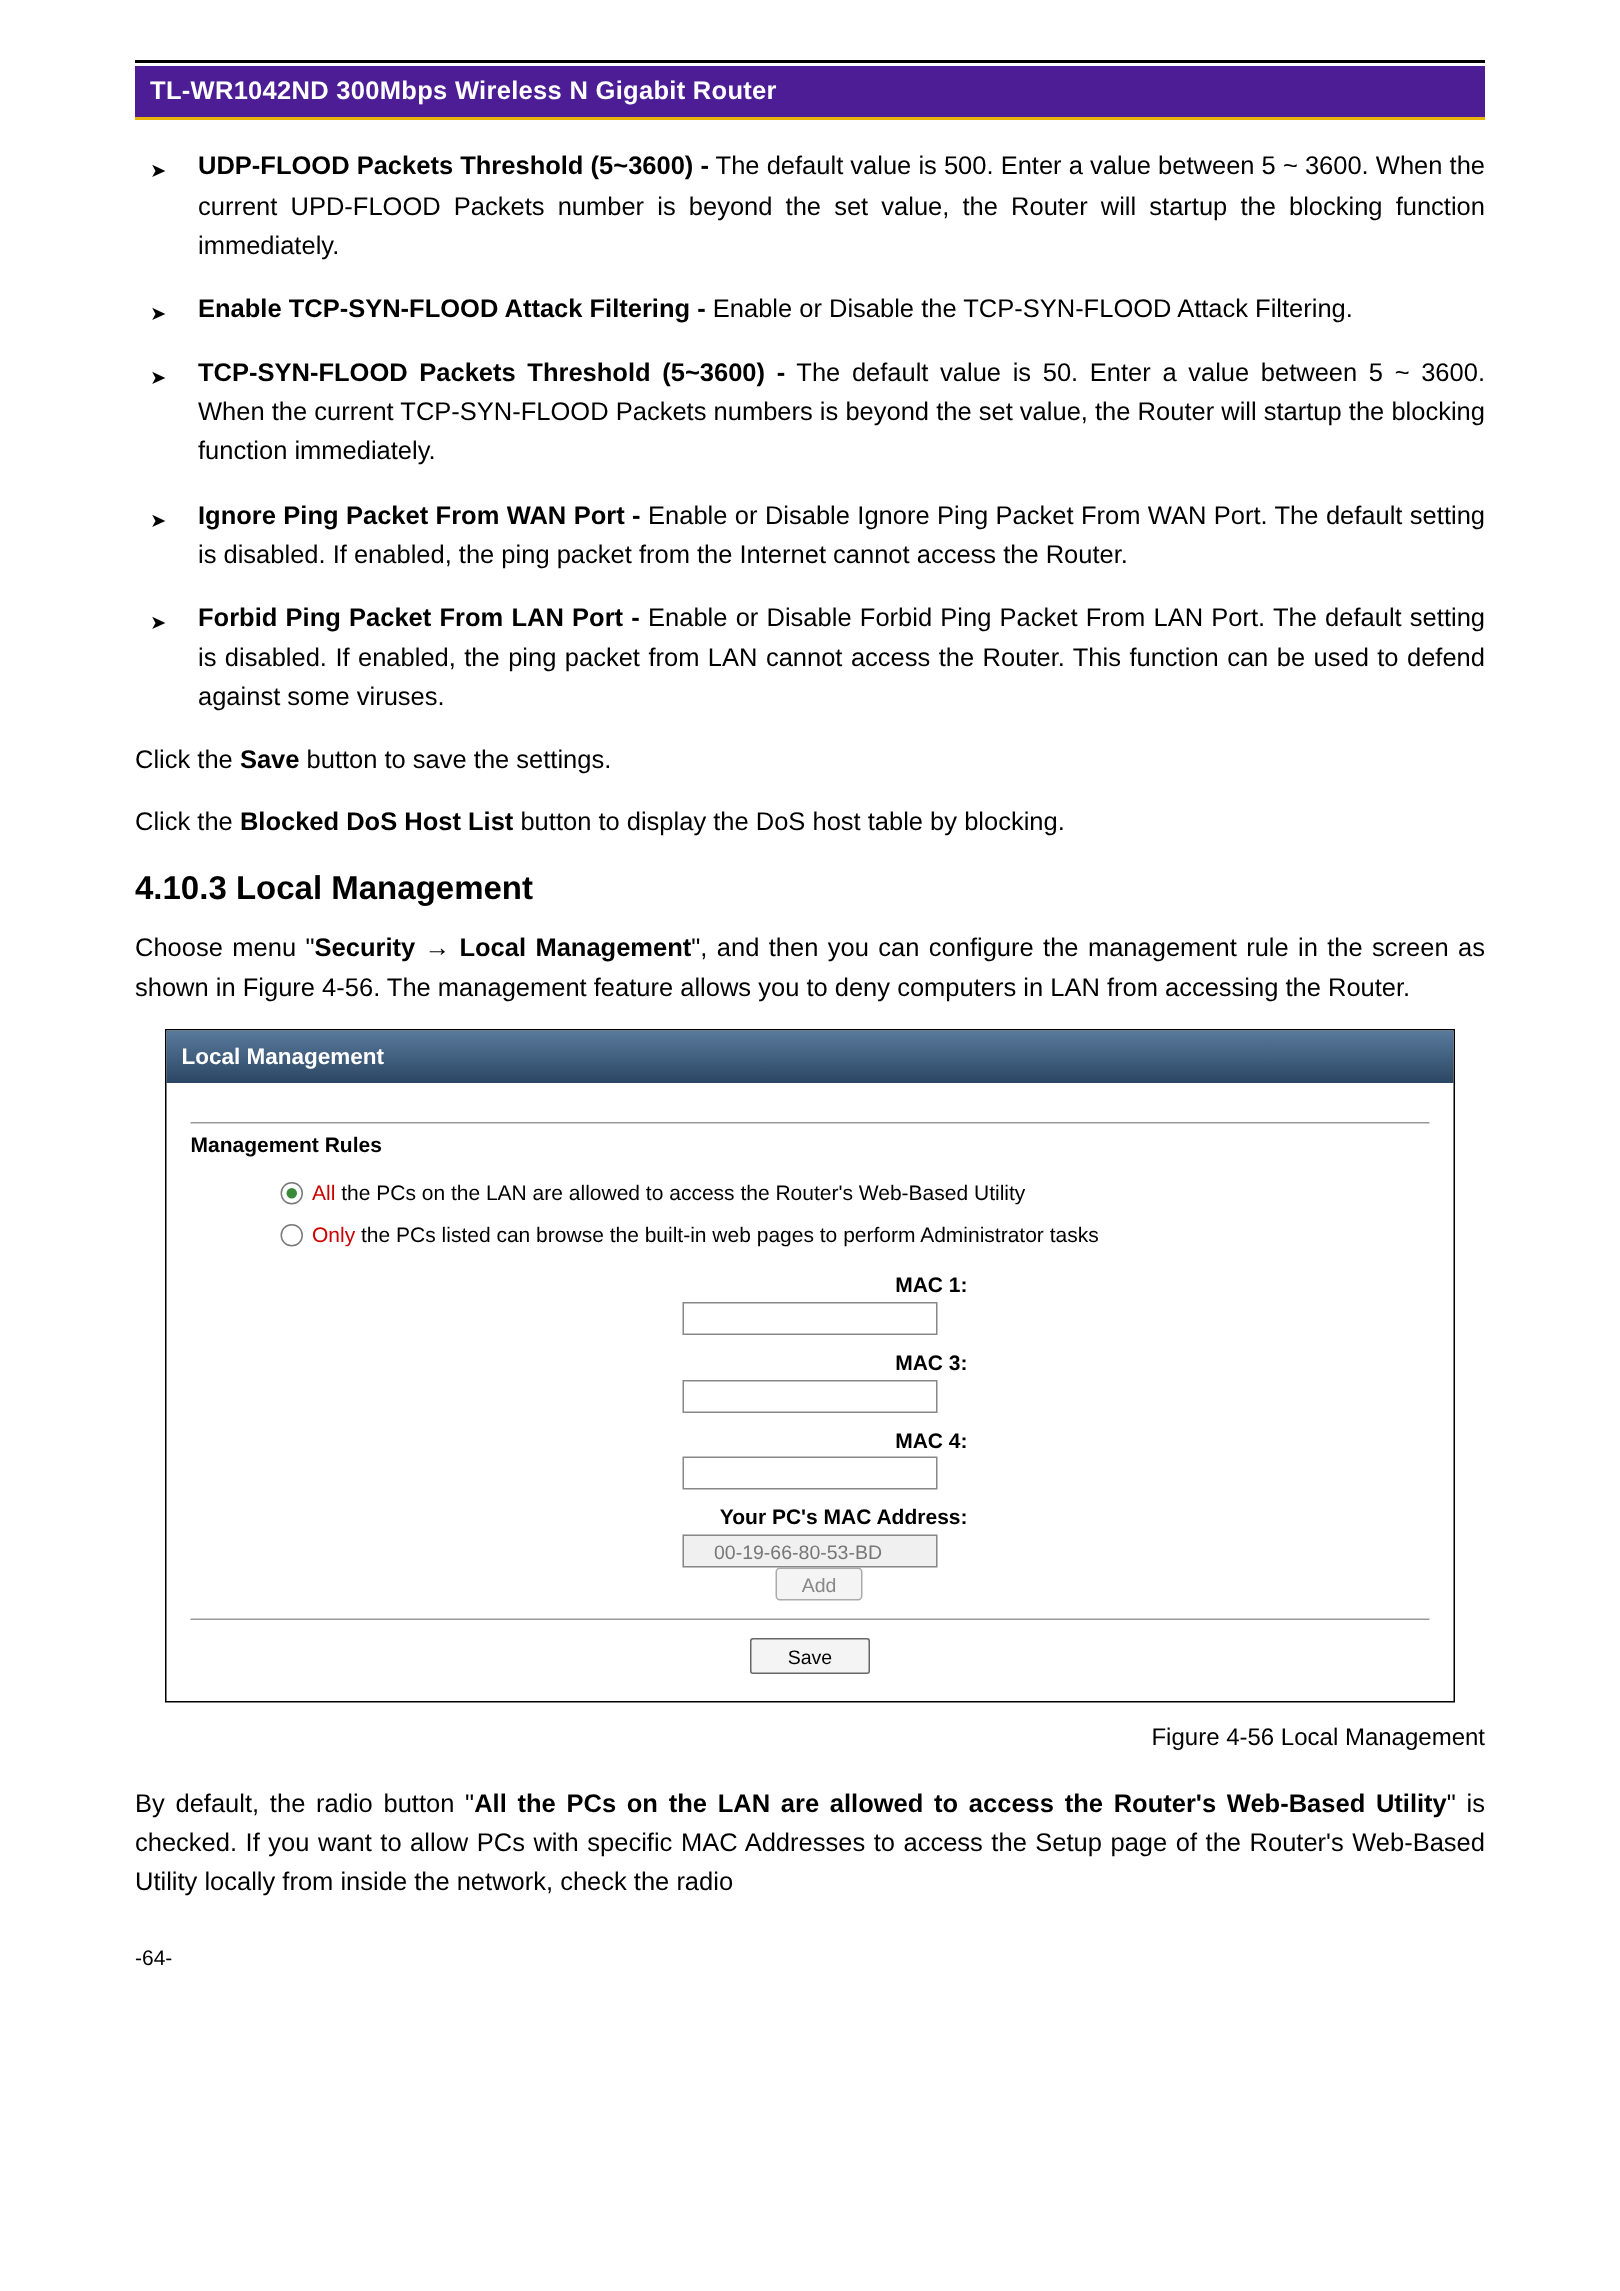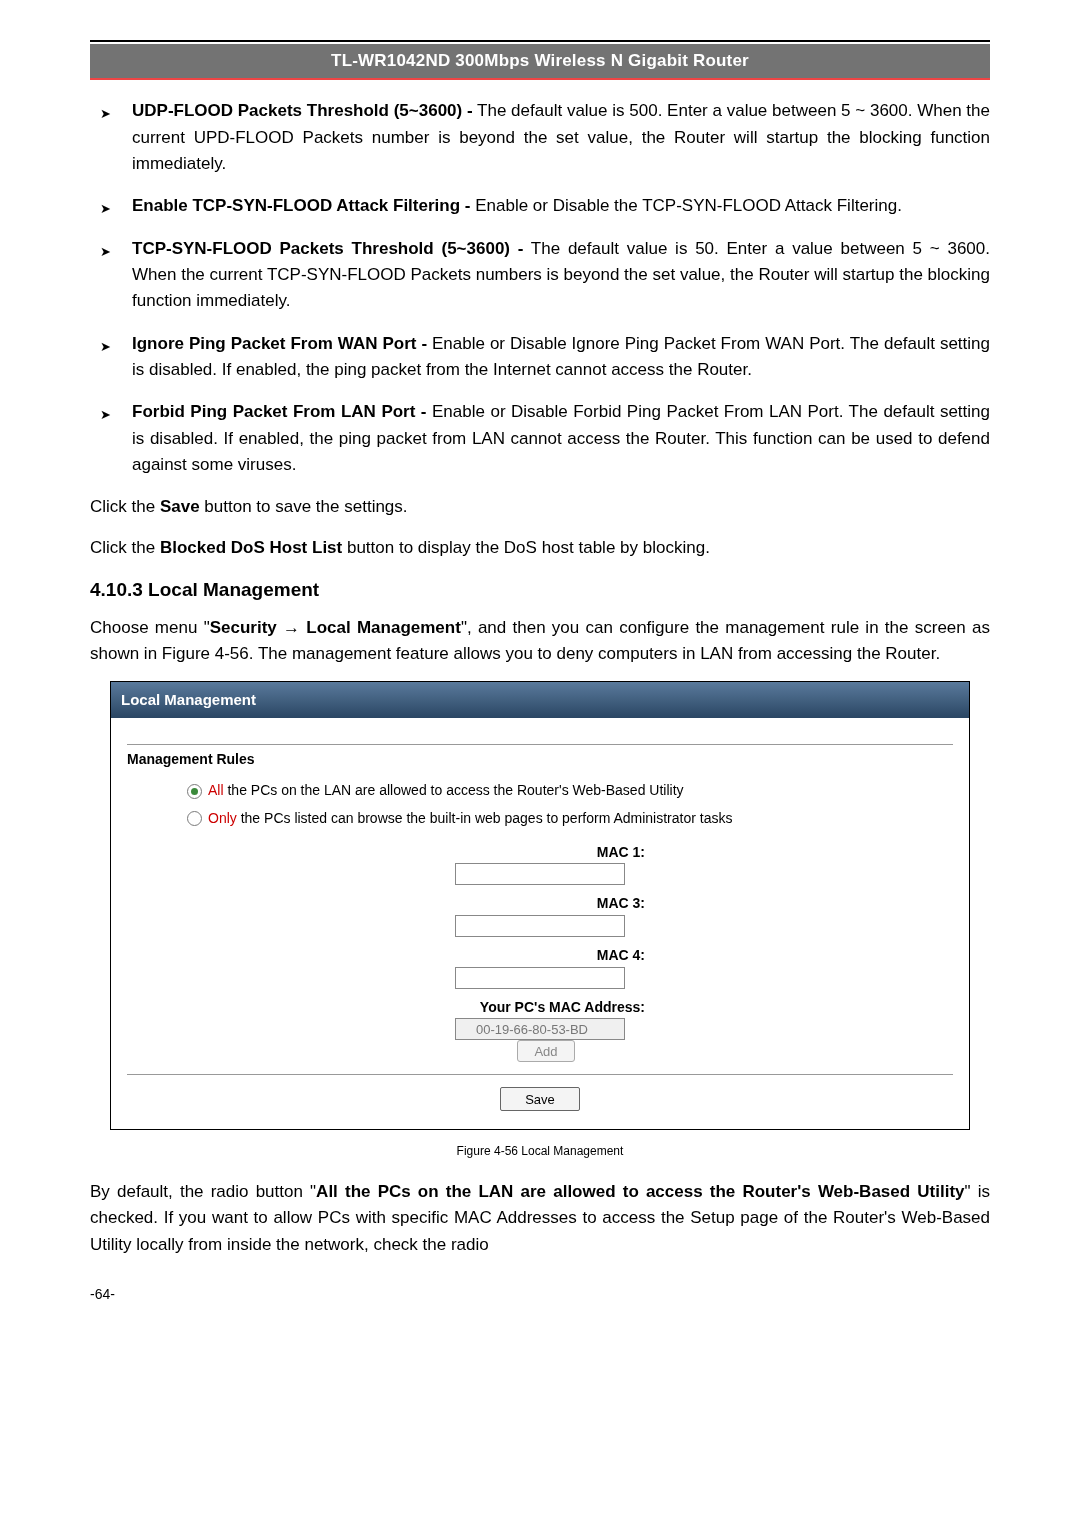--- a/index.html
+++ b/index.html
@@ -10,27 +10,27 @@
   }
   .page {
     width: 1080px;
     margin: 0 auto;
     padding: 40px 90px 30px 90px;
     box-sizing: border-box;
     font-size: 17px;
     line-height: 1.55;
   }
   .header-bar {
-    background: #737373;
+    background: #4c1d95;
     color: #fff;
     font-weight: bold;
     font-size: 17px;
     padding: 4px 10px 4px 10px;
-    text-align: center;
-    border-bottom: 2px solid #ef4444;
+    text-align: left;
+    border-bottom: 2px solid #eab308;
     margin-bottom: 18px;
     letter-spacing: 0.2px;
   }
   .prod-line {
     border-top: 2px solid #000;
     height: 0;
     margin-bottom: 2px;
   }
   .bullet-list {
     list-style: none;
@@ -45,21 +45,21 @@
   }
   .chev {
     position: absolute;
     left: 10px;
     top: 6px;
     font-size: 13px;
     font-family: Arial, sans-serif;
   }
   .section-heading {
     font-weight: bold;
-    font-size: 19px;
+    font-size: 22px;
     margin: 14px 0 10px 0;
   }
   .para {
     margin: 0 0 14px 0;
     text-align: justify;
   }
   .figure-box {
     border: 1px solid #000;
     margin: 10px 20px 8px 20px;
     padding: 0;
@@ -155,22 +155,22 @@
   }
   .save-btn {
     height: 24px;
     padding: 0 24px;
     font-size: 13px;
     background: #f4f4f4;
     border: 1px solid #666;
     border-radius: 2px;
   }
   .figure-caption {
-    text-align: center;
-    font-size: 12px;
+    text-align: right;
+    font-size: 16px;
     margin: 12px 0 18px 0;
   }
   .pagenum {
     font-size: 14px;
     margin-top: 26px;
   }
   b { font-weight: bold; }
 </style>
 </head>
 <body>

